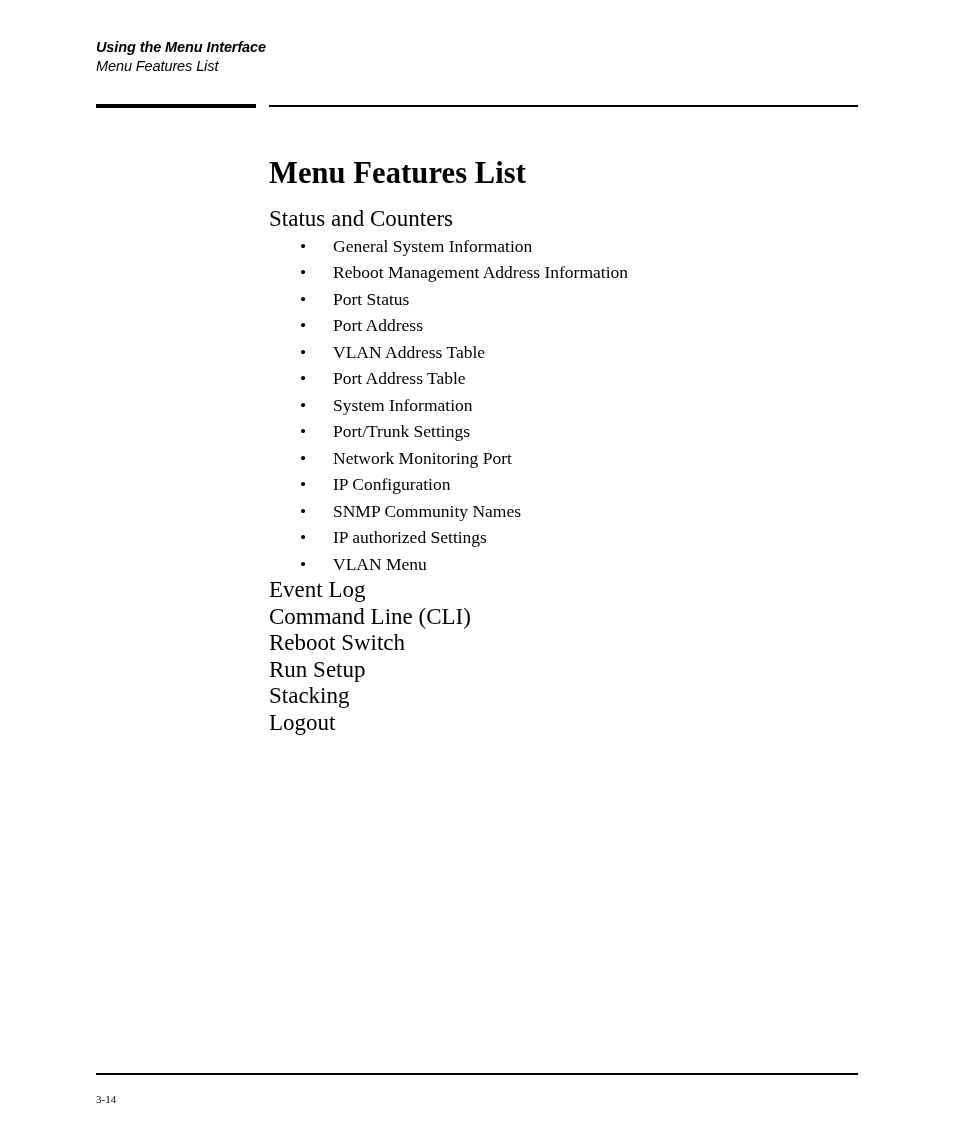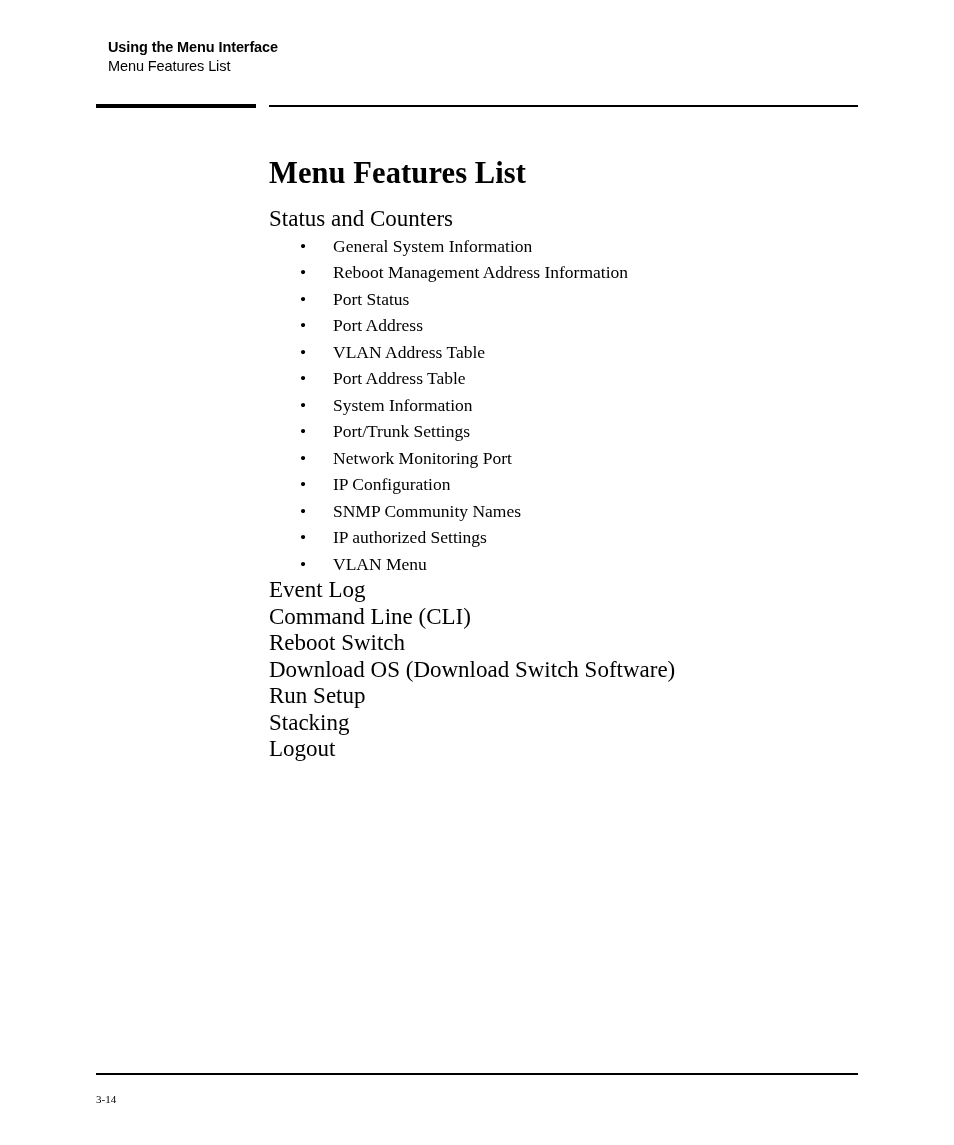--- a/index.html
+++ b/index.html
@@ -17,23 +17,24 @@
   }
 
   .page {
     position: absolute;
     inset: 0;
   }
 
   
   .running-header {
     position: absolute;
-    left: 108px;
+    left: 96px;
     top: 38px;
     width: 400px;
+    font-style: italic;
   }
   .running-header .chapter-title {
     font-family: "Liberation Sans Narrow", "Liberation Sans", "DejaVu Sans", sans-serif;
     font-weight: bold;
     font-size: 14.5px;
     line-height: 19px;
     letter-spacing: -0.1px;
     white-space: nowrap;
   }
   .running-header .section-subtitle {
@@ -154,21 +155,20 @@
         <li class="sub-entry"><span class="bullet">•</span><span>Port/Trunk Settings</span></li>
         <li class="sub-entry"><span class="bullet">•</span><span>Network Monitoring Port</span></li>
         <li class="sub-entry"><span class="bullet">•</span><span>IP Configuration</span></li>
         <li class="sub-entry"><span class="bullet">•</span><span>SNMP Community Names</span></li>
         <li class="sub-entry"><span class="bullet">•</span><span>IP authorized Settings</span></li>
         <li class="sub-entry"><span class="bullet">•</span><span>VLAN Menu</span></li>
       </ul>
       <div class="feature-entry">Event Log</div>
       <div class="feature-entry">Command Line (CLI)</div>
       <div class="feature-entry">Reboot Switch</div>
-      <div class="feature-entry">Download OS (Download Switch Software)</div>
       <div class="feature-entry">Run Setup</div>
       <div class="feature-entry">Stacking</div>
       <div class="feature-entry">Logout</div>
     </div>
 
   <div class="footer-rule"></div>
   <div class="page-number">3-14</div>
 
 </div>
 

